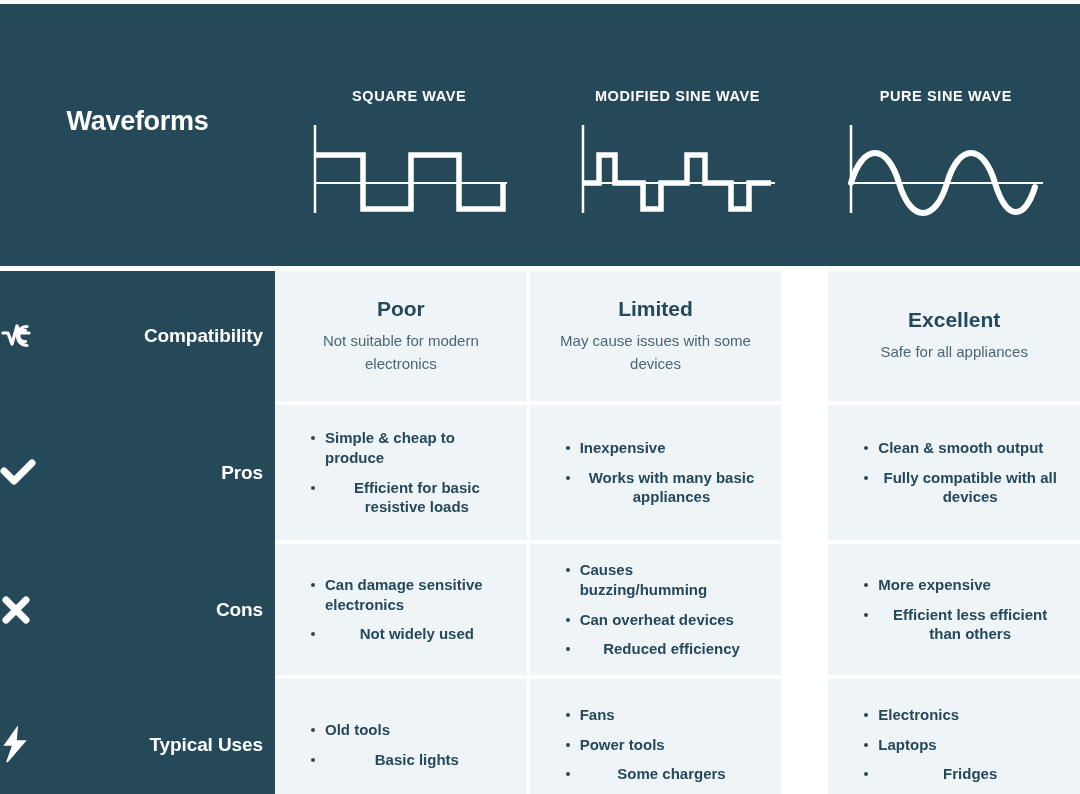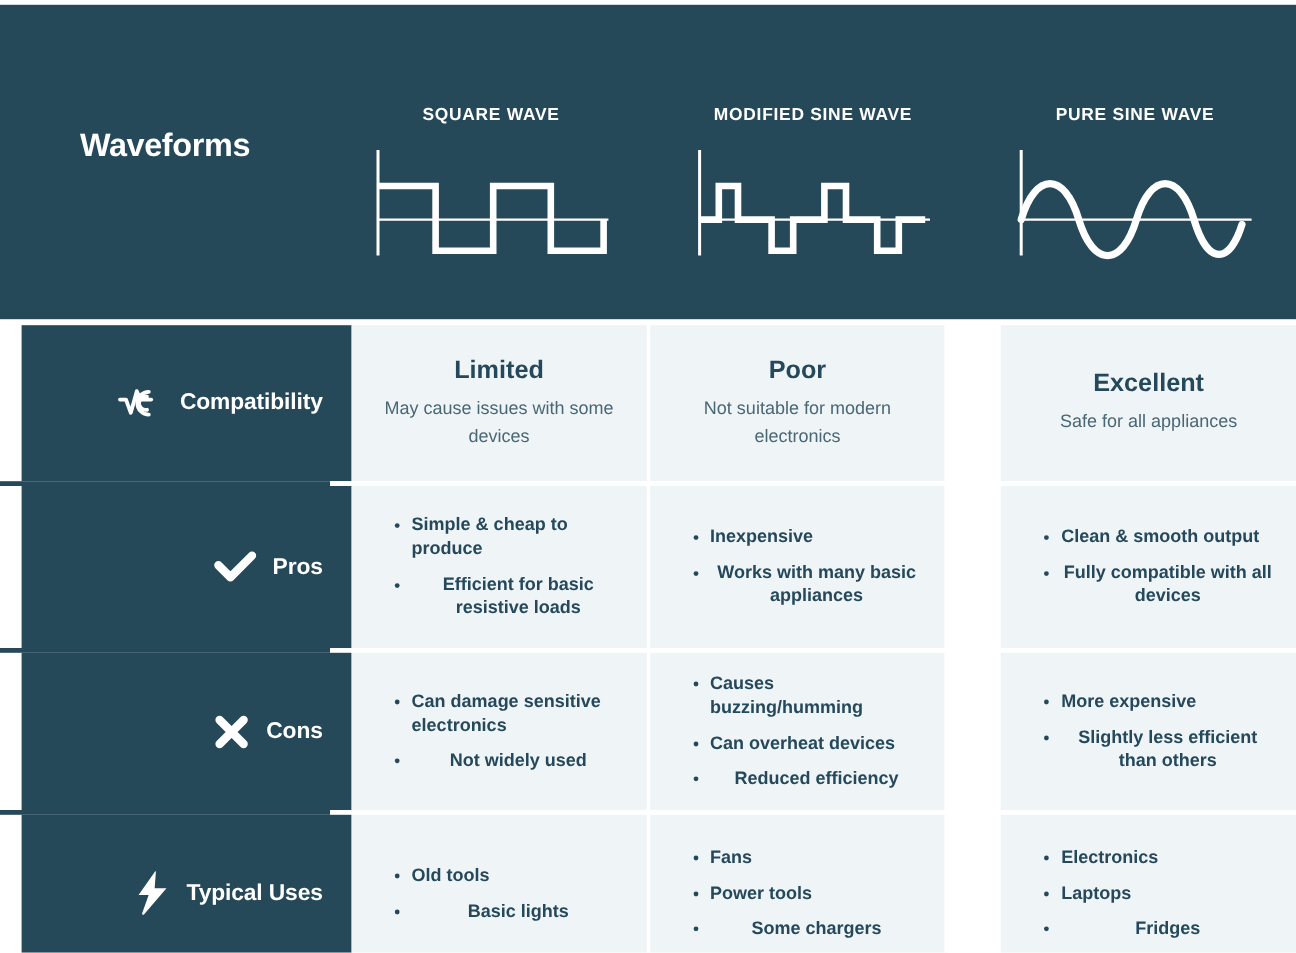--- a/index.html
+++ b/index.html
@@ -102,25 +102,24 @@
     flex: 1 1 0;
     background: #ffffff;
   }
 
   .label-cell {
     width: 275px;
     flex: 0 0 275px;
     background: #26495a;
     display: flex;
     align-items: center;
-    justify-content: flex-end;
+    justify-content: space-between;
     gap: 13px;
     box-sizing: border-box;
-    padding-right: 24px;
-    margin-left: 18px;
+    padding-right: 12px;
   }
   .label-text {
     color: #ffffff;
     font-size: 19px;
     font-weight: bold;
     letter-spacing: -0.1px;
     white-space: nowrap;
   }
   .label-icon {
     display: flex;
@@ -244,29 +243,29 @@
             <path d="M27,5.5 A 9.5 9.5 0 1 0 27,24.5" fill="none" stroke="#ffffff" stroke-width="3.2" stroke-linecap="round"></path>
             <path d="M25.5,9.5 A 5.6 5.6 0 1 0 25.5,20.5" fill="none" stroke="#ffffff" stroke-width="3.2" stroke-linecap="round"></path>
             <line x1="20" y1="12" x2="29" y2="12" stroke="#ffffff" stroke-width="3.2" stroke-linecap="round"></line>
           </svg>
         </span>
         <span class="label-text">Compatibility</span>
       </div>
 
       <div class="data-cell">
         <div class="compat-inner">
+          <div class="compat-rating">Poor</div>
+          <div class="compat-desc">Not suitable for modern electronics</div>
+        </div>
+      </div>
+
+      <div class="data-cell">
+        <div class="compat-inner">
           <div class="compat-rating">Limited</div>
           <div class="compat-desc">May cause issues with some devices</div>
-        </div>
-      </div>
-
-      <div class="data-cell">
-        <div class="compat-inner">
-          <div class="compat-rating">Poor</div>
-          <div class="compat-desc">Not suitable for modern electronics</div>
         </div>
       </div>
 
       <div class="data-cell">
         <div class="compat-inner">
           <div class="compat-rating">Excellent</div>
           <div class="compat-desc">Safe for all appliances</div>
         </div>
       </div>
     </div>
@@ -334,21 +333,21 @@
         <ul class="bullets">
           <li>Causes buzzing/humming</li>
           <li>Can overheat devices</li>
           <li>Reduced efficiency</li>
         </ul>
       </div>
 
       <div class="data-cell cell-pad-md">
         <ul class="bullets">
           <li>More expensive</li>
-          <li>Slightly less efficient than others</li>
+          <li>Efficient less efficient than others</li>
         </ul>
       </div>
     </div>
 
     <div class="rowgap">
       <div class="gap-dark"></div>
         <div class="gap-light"></div>
     </div>
 
     <div class="row row-uses">

